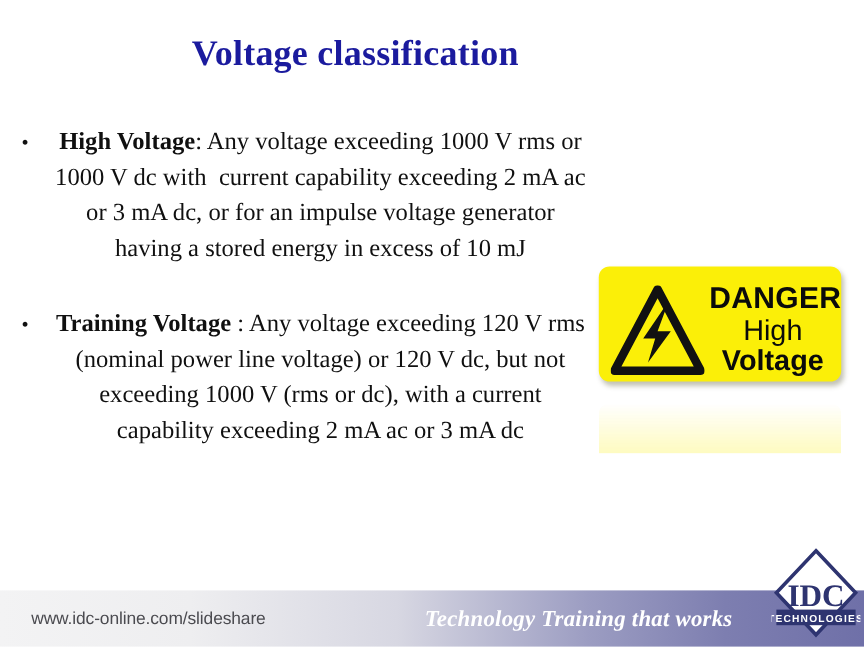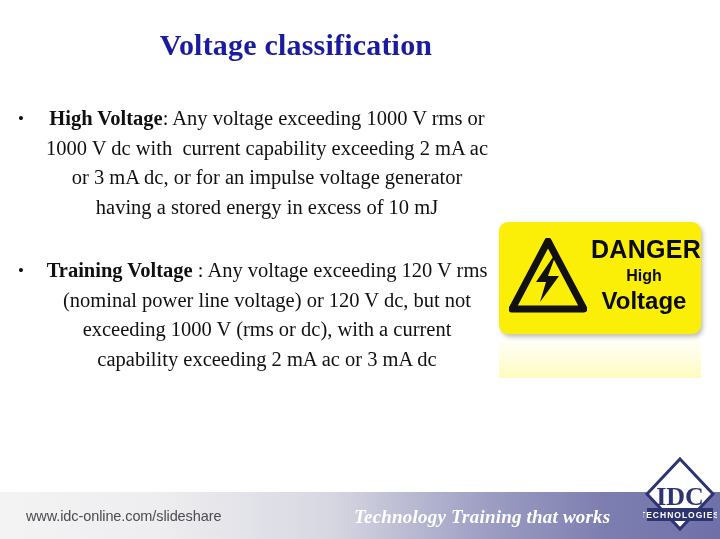--- a/index.html
+++ b/index.html
@@ -76,21 +76,21 @@
     position: absolute;
     left: 499px;
     top: 222px;
     width: 202px;
     height: 112px;
   }
   #danger-sign {
     position: absolute;
     left: 0; top: 0;
     width: 202px;
-    height: 112px;
+    height: 96px;
     background: #fbef08;
     border-radius: 9px;
     box-shadow: 2px 3px 4px rgba(120,120,90,0.45);
     overflow: hidden;
   }
   #danger-triangle-icon {
     position: absolute;
     left: 10px;
     top: 16px;
     width: 78px;
@@ -105,22 +105,22 @@
     font-family: "Liberation Sans", "DejaVu Sans", sans-serif;
     color: #0b0b0b;
   }
   #danger-word {
     font-size: 25px;
     font-weight: bold;
     letter-spacing: 0.3px;
     line-height: 27px;
   }
   #danger-high {
-    font-size: 16px;
-    font-weight: bold;
+    font-size: 24px;
+    font-weight: normal;
     line-height: 25px;
   }
   #danger-voltage {
     font-size: 24px;
     font-weight: bold;
     line-height: 25px;
   }
 
   
   #danger-reflection {

